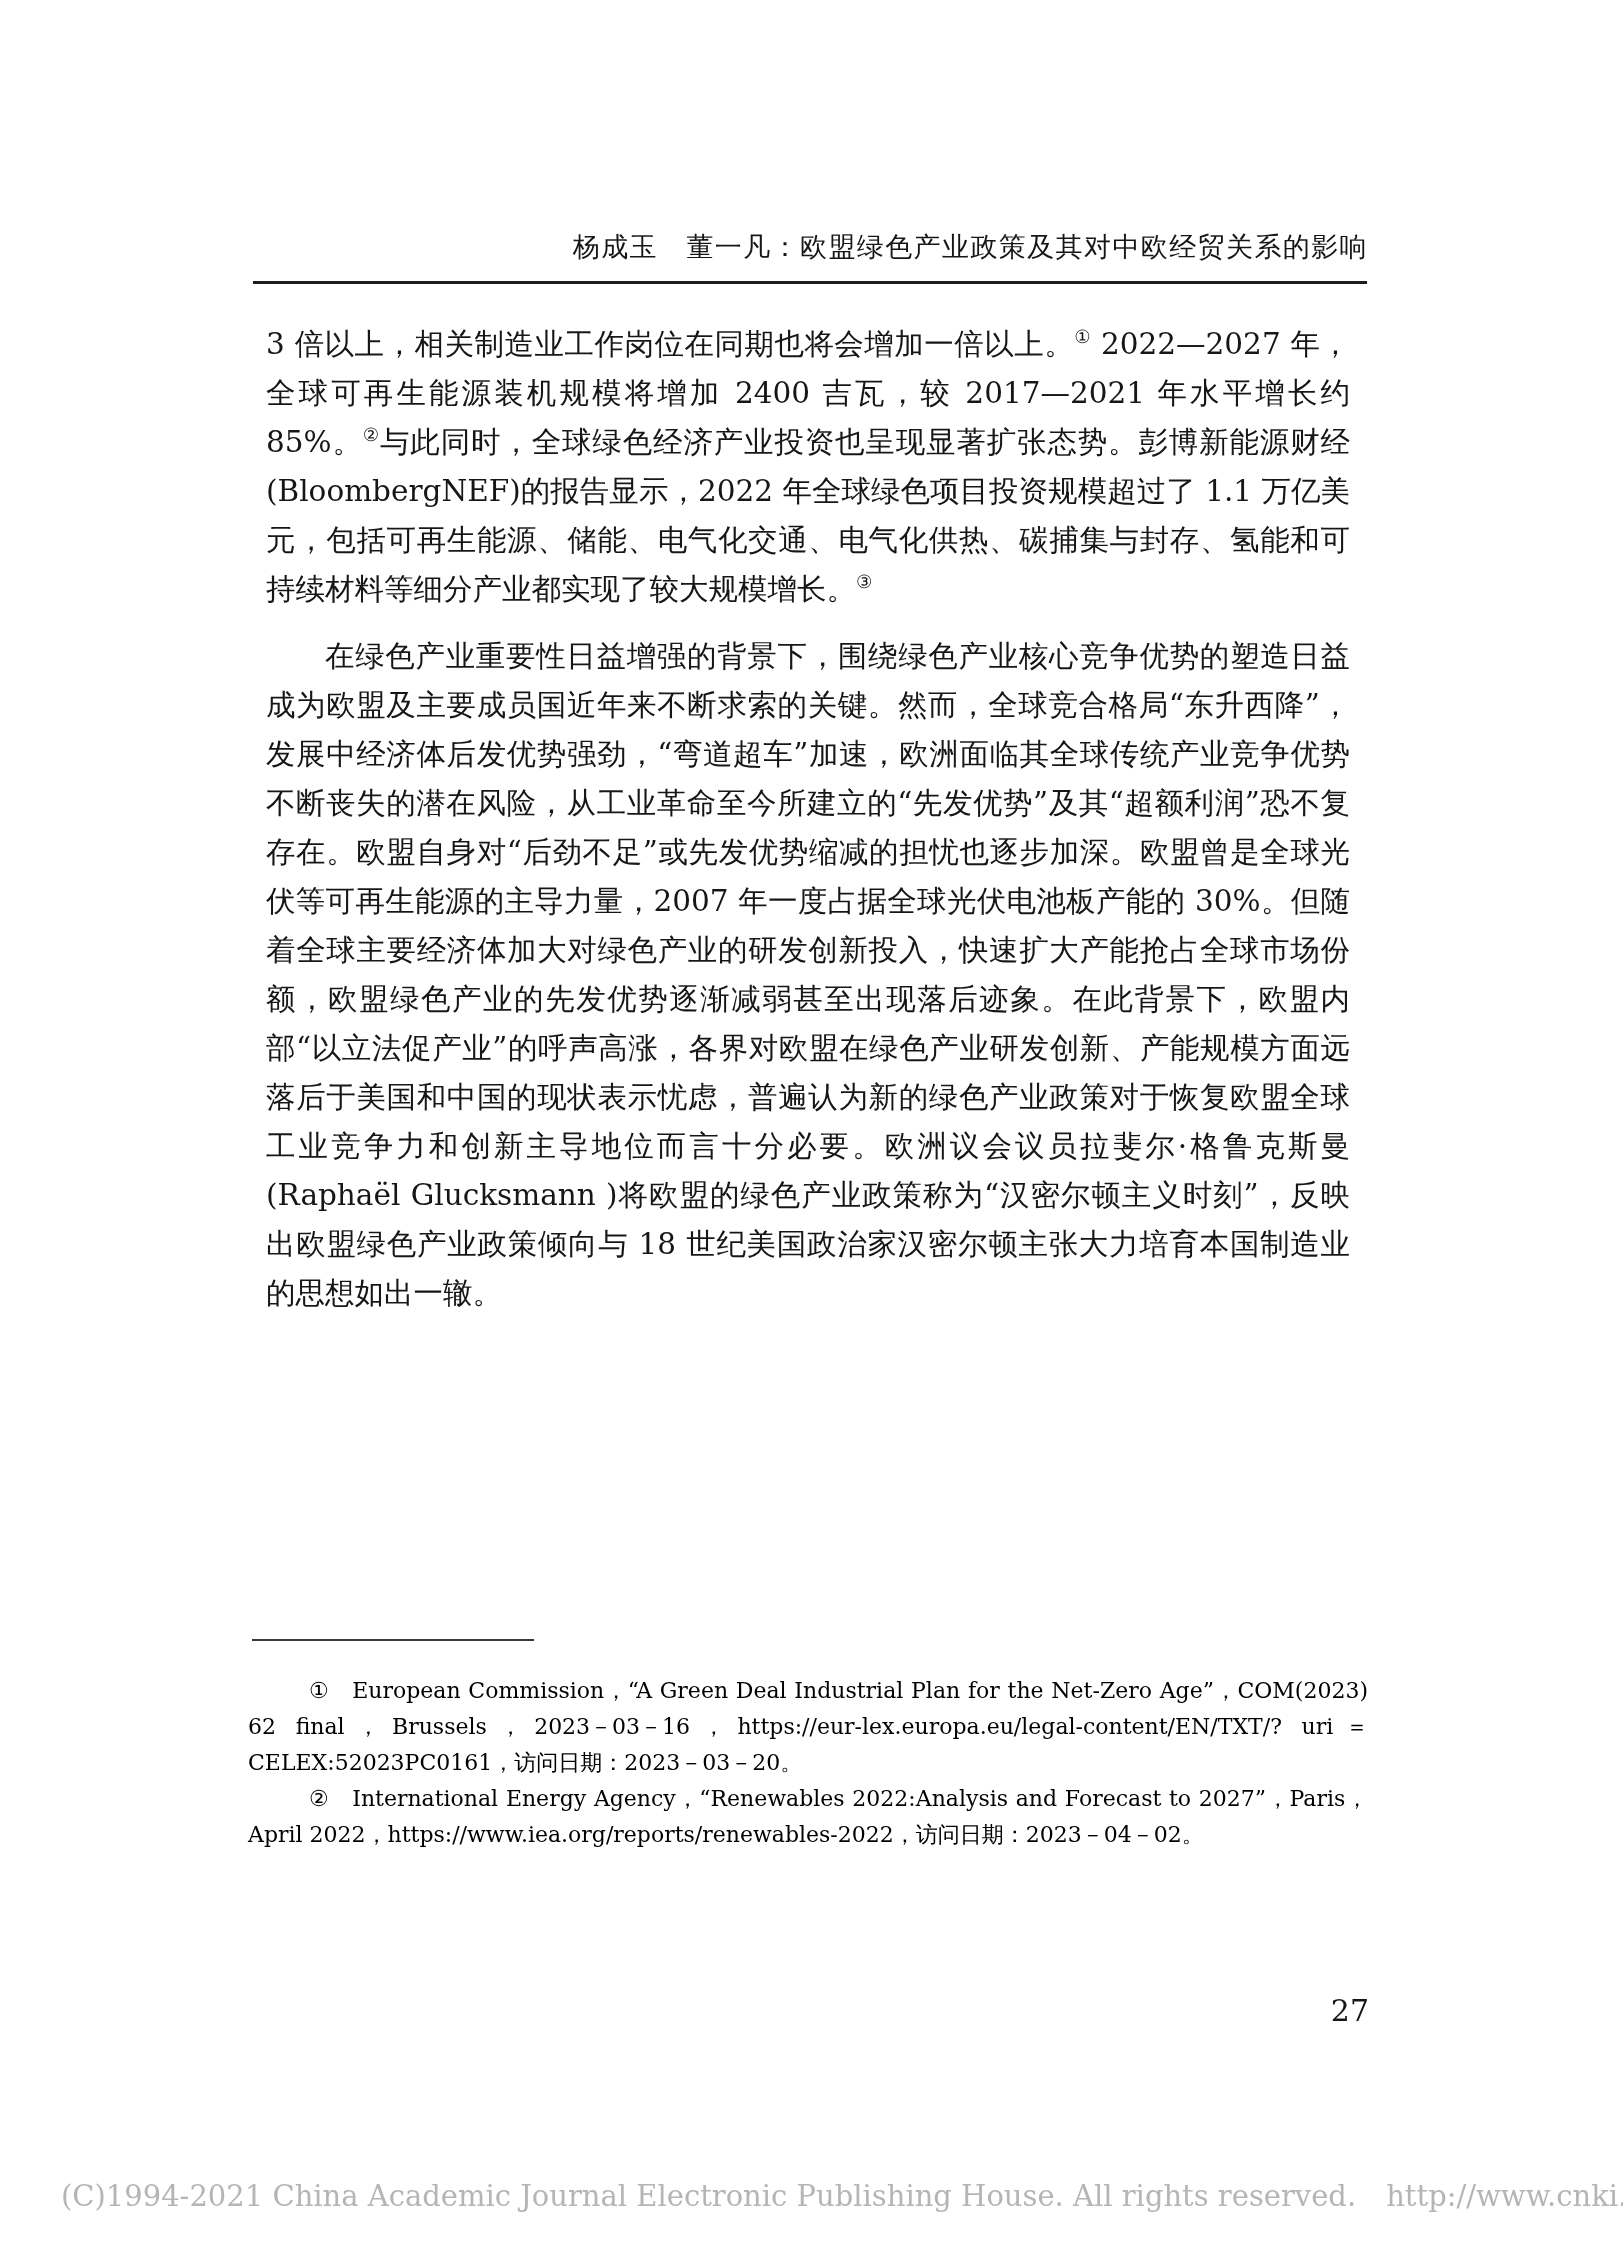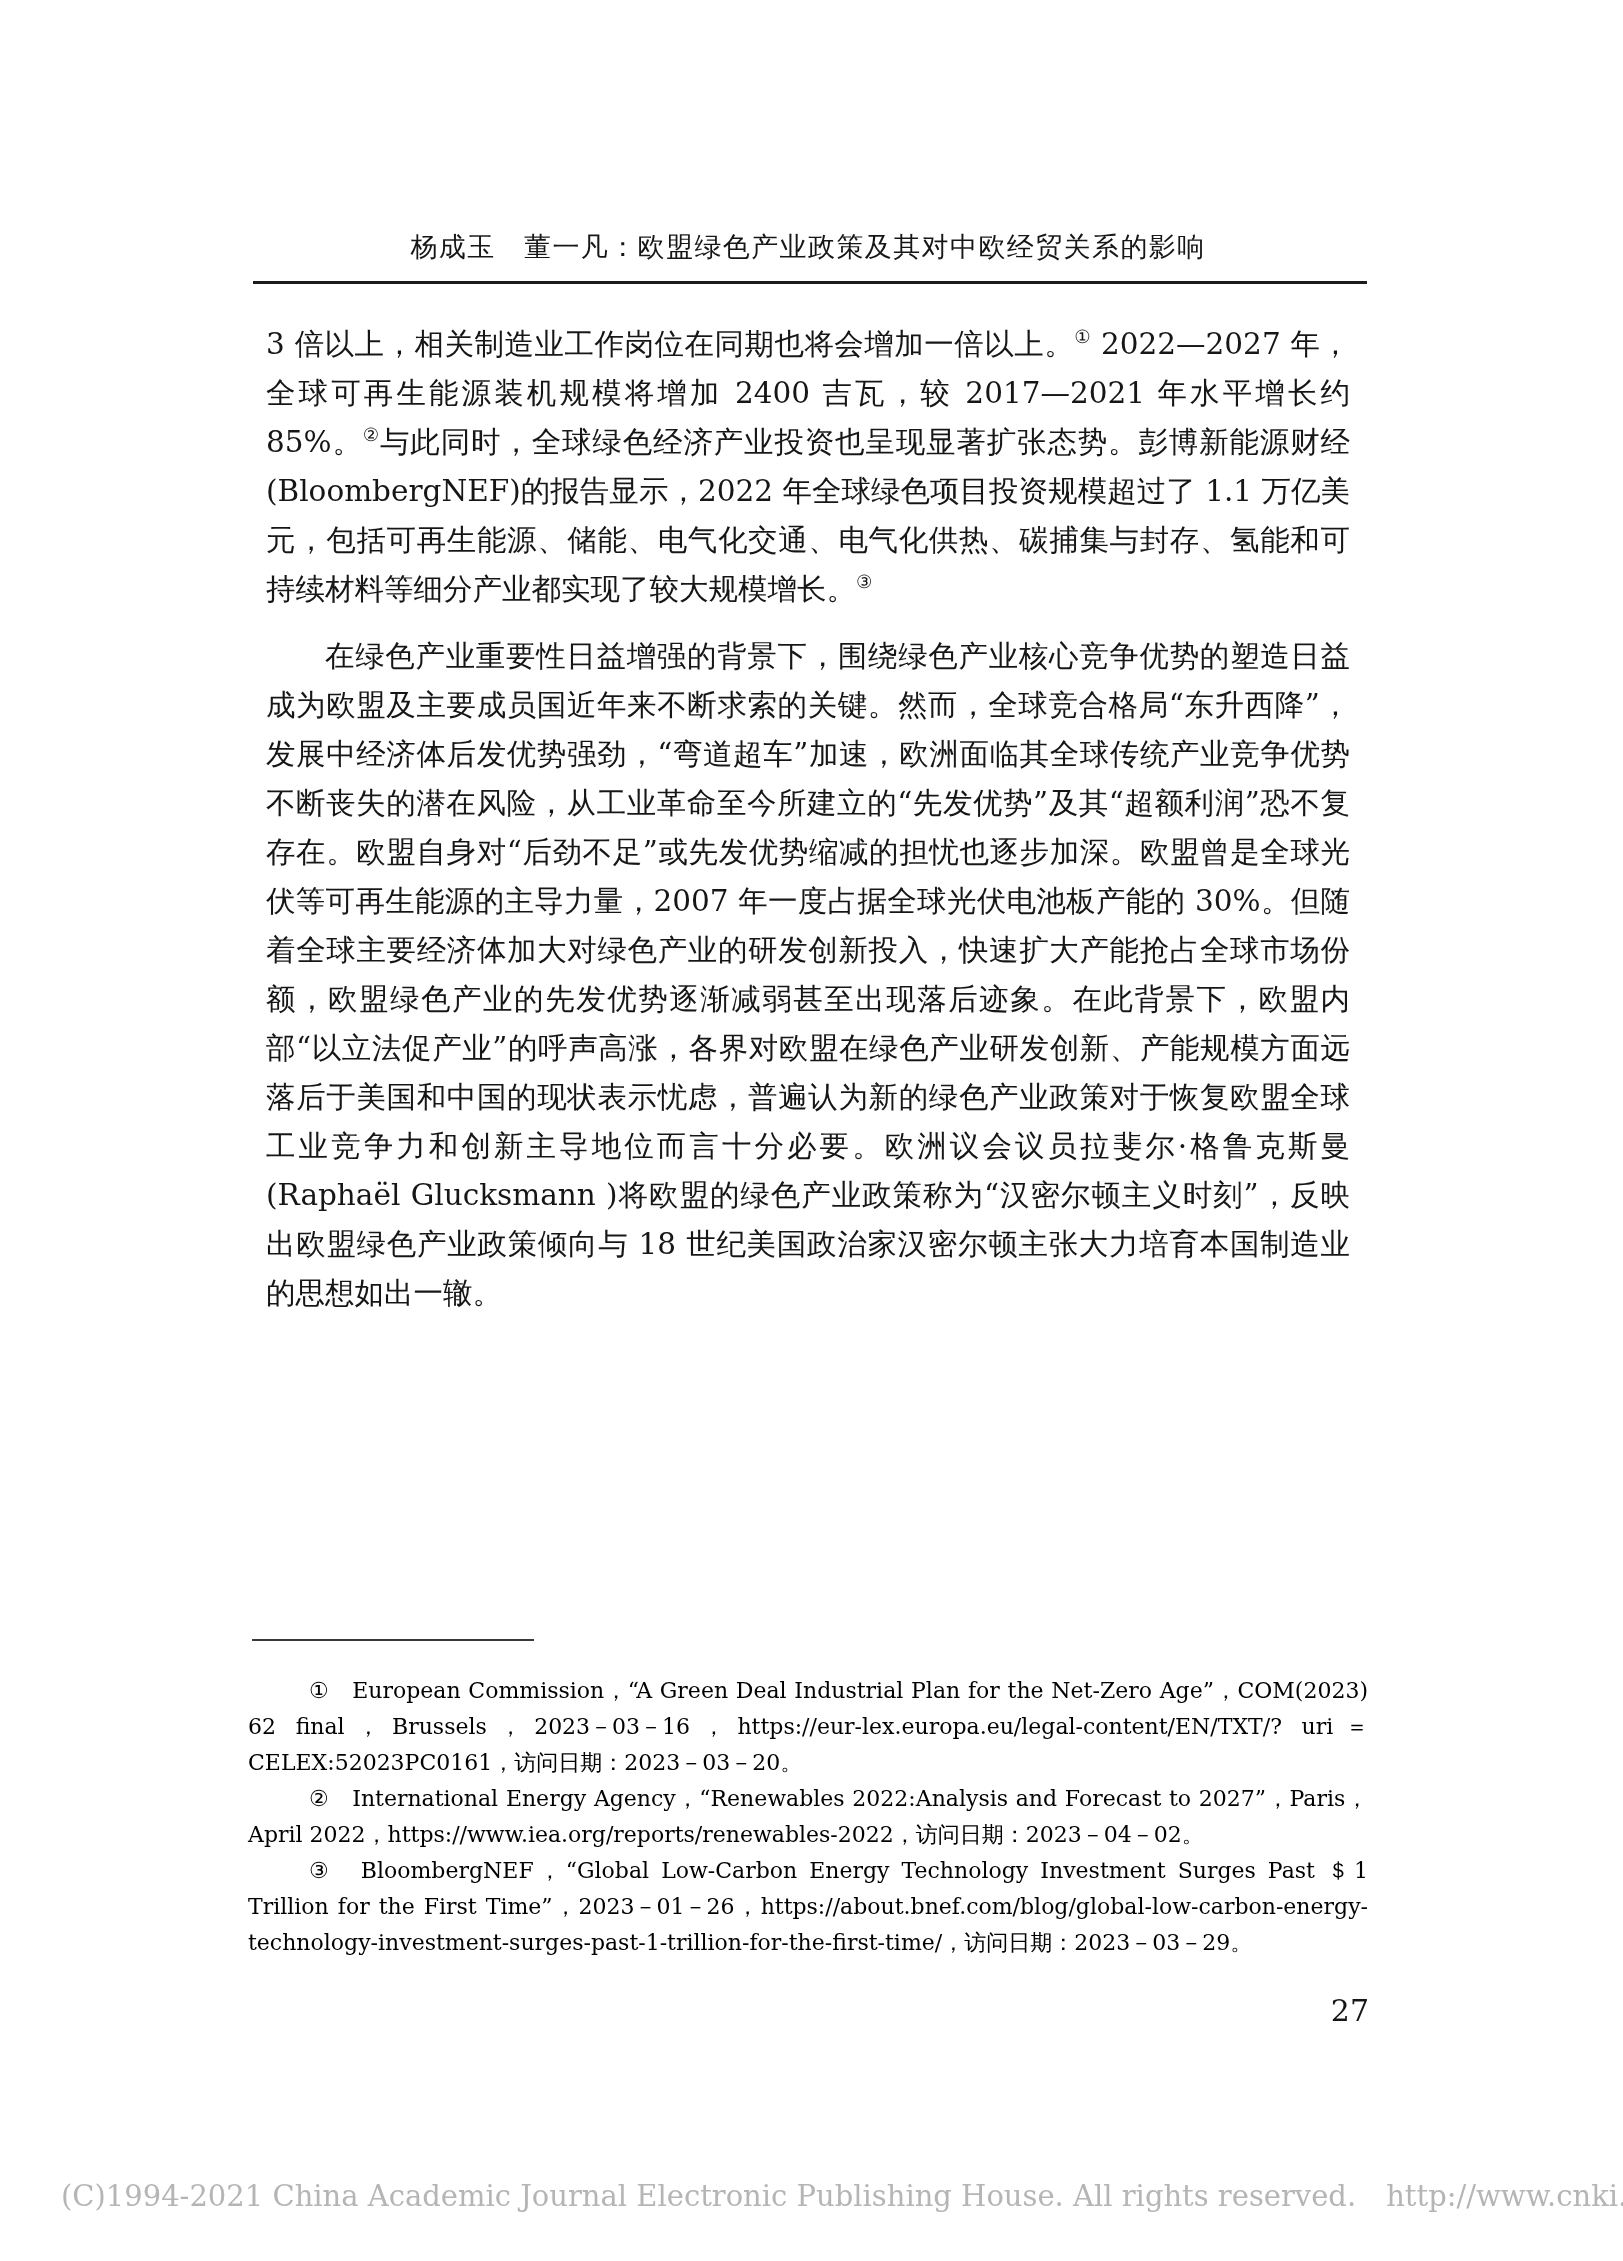--- a/index.html
+++ b/index.html
@@ -11,21 +11,21 @@
     background: #ffffff;
     font-family: "DejaVu Serif", "Liberation Serif", serif;
     color: var(--body-color, #161616);
     overflow: hidden;
   }
   .running-header {
     position: absolute;
     top: 230px;
     left: 248px;
     width: 1120px;
-    text-align: center;
+    text-align: right;
     font-size: 27px;
     line-height: 33px;
     letter-spacing: 1.4px;
     white-space: nowrap;
   }
   .header-rule {
     position: absolute;
     top: 281px;
     left: 253px;
     width: 1114px;
@@ -100,21 +100,20 @@
   <div class="article-body">
     <p class="para">3 倍以上，相关制造业工作岗位在同期也将会增加一倍以上。<sup>①</sup> 2022—2027 年，全球可再生能源装机规模将增加 2400 吉瓦，较 2017—2021 年水平增长约 85%。<sup>②</sup>与此同时，全球绿色经济产业投资也呈现显著扩张态势。彭博新能源财经(BloombergNEF)的报告显示，2022 年全球绿色项目投资规模超过了 1.1 万亿美元，包括可再生能源、储能、电气化交通、电气化供热、碳捕集与封存、氢能和可持续材料等细分产业都实现了较大规模增长。<sup>③</sup></p>
     <p class="para indent">在绿色产业重要性日益增强的背景下，围绕绿色产业核心竞争优势的塑造日益成为欧盟及主要成员国近年来不断求索的关键。然而，全球竞合格局“东升西降”，发展中经济体后发优势强劲，“弯道超车”加速，欧洲面临其全球传统产业竞争优势不断丧失的潜在风险，从工业革命至今所建立的“先发优势”及其“超额利润”恐不复存在。欧盟自身对“后劲不足”或先发优势缩减的担忧也逐步加深。欧盟曾是全球光伏等可再生能源的主导力量，2007 年一度占据全球光伏电池板产能的 30%。但随着全球主要经济体加大对绿色产业的研发创新投入，快速扩大产能抢占全球市场份额，欧盟绿色产业的先发优势逐渐减弱甚至出现落后迹象。在此背景下，欧盟内部“以立法促产业”的呼声高涨，各界对欧盟在绿色产业研发创新、产能规模方面远落后于美国和中国的现状表示忧虑，普遍认为新的绿色产业政策对于恢复欧盟全球工业竞争力和创新主导地位而言十分必要。欧洲议会议员拉斐尔·格鲁克斯曼(Raphaël Glucksmann )将欧盟的绿色产业政策称为“汉密尔顿主义时刻”，反映出欧盟绿色产业政策倾向与 18 世纪美国政治家汉密尔顿主张大力培育本国制造业的思想如出一辙。</p>
   </div>
 
   <div class="footnote-rule"></div>
 
   <div class="footnotes">
     <p>①　European Commission，“A Green Deal Industrial Plan for the Net-Zero Age”，COM(2023) 62 final，Brussels，2023－03－16，https://eur-lex.europa.eu/legal-content/EN/TXT/? uri＝CELEX:52023PC0161，访问日期：2023－03－20。</p>
     <p>②　International Energy Agency，“Renewables 2022:Analysis and Forecast to 2027”，Paris，April 2022，https://www.iea.org/reports/renewables-2022，访问日期：2023－04－02。</p>
-    <p>③　BloombergNEF，“Global Low-Carbon Energy Technology Investment Surges Past ＄1 Trillion for the First Time”，2023－01－26，https://about.bnef.com/blog/global-low-carbon-energy-technology-investment-surges-past-1-trillion-for-the-first-time/，访问日期：2023－03－29。</p>
   </div>
 
   <div class="page-number">27</div>
 
   <div class="page-footer">
     <span>(C)1994-2021 China Academic Journal Electronic Publishing House. All rights reserved.</span><span class="site-url">http://www.cnki.net</span>
   </div>
 
 </div>
 

